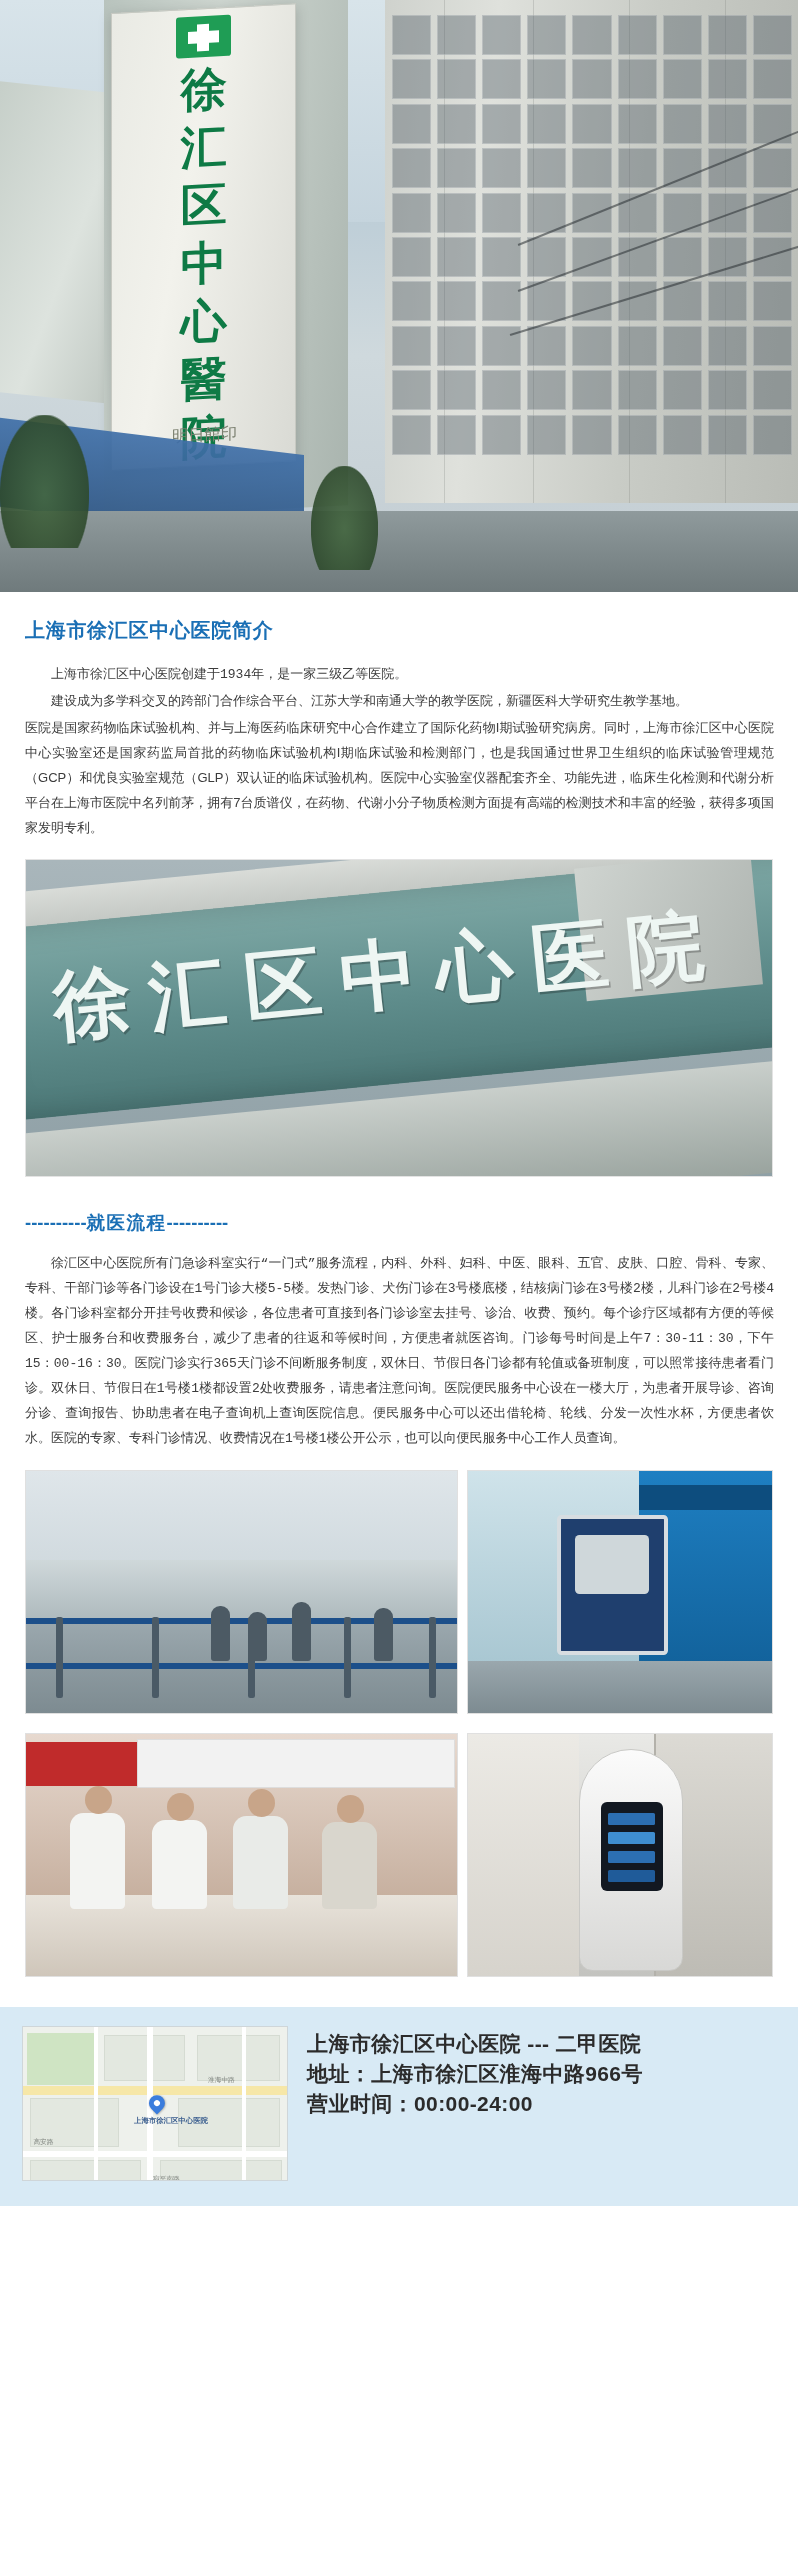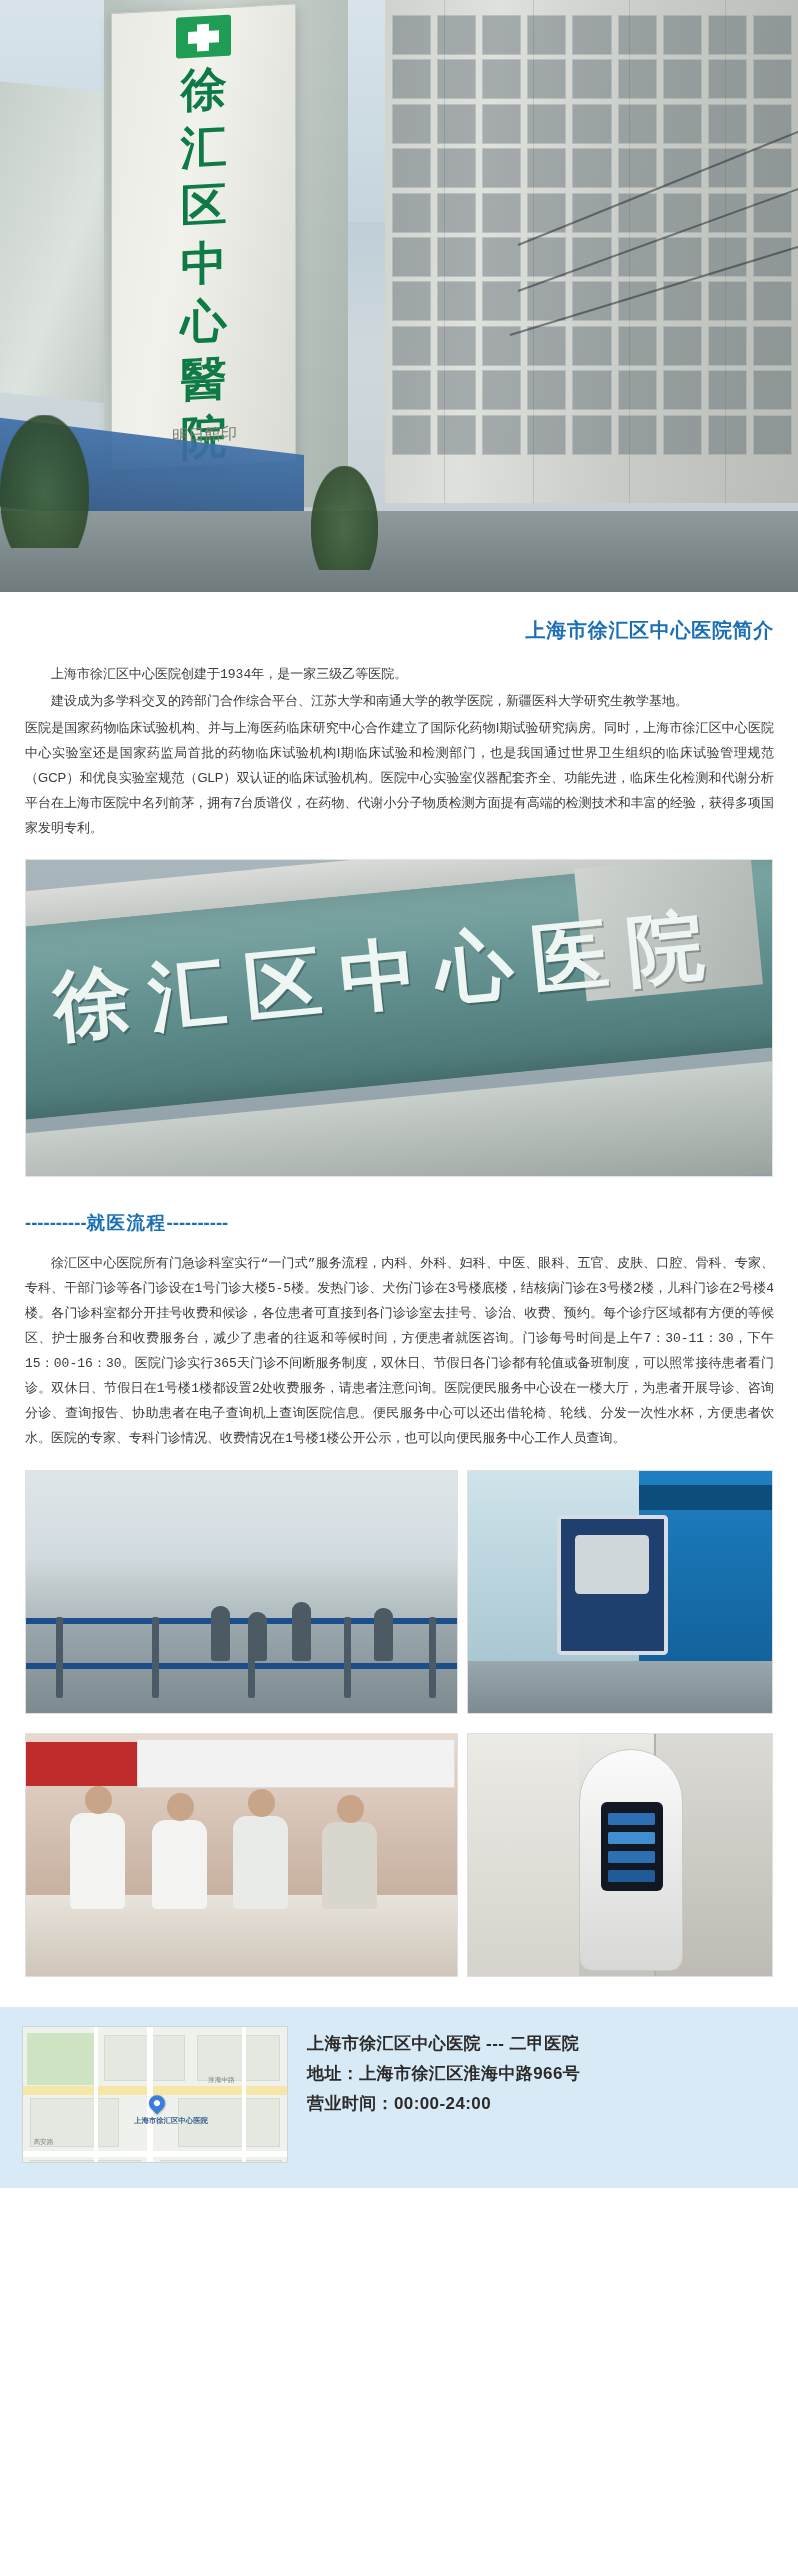--- a/index.html
+++ b/index.html
@@ -99,21 +99,21 @@
   }
   .tree {
     position: absolute; bottom: 44px; width: 89px; height: 133px;
     background: radial-gradient(ellipse at 50% 60%, #43663f 0%, #2e4a2c 70%, rgba(46,74,44,0) 72%);
     opacity: .9;
   }
 
   
   .section { padding: 0 25px; }
   h1.title {
-    text-align: right;
+    text-align: left;
     color: #1a6fb5;
     font-size: 20px;
     font-weight: bold;
     margin: 25px 0 18px 0;
     letter-spacing: 0.7px;
   }
   p.body {
     font-size: 13px;
     line-height: 25px;
     color: #3b3b3b;
@@ -217,39 +217,39 @@
   
   .footer {
     margin: 30px 0 0 0;
     background: #d8eaf5;
     padding: 19px 22px 25px 22px;
     display: flex;
     gap: 19px;
     align-items: flex-start;
   }
   .map {
-    width: 266px; height: 137px; position: relative; overflow: hidden;
+    width: 266px; height: 155px; position: relative; overflow: hidden;
     background: #eef1ec; border: 0.7px solid #cfd6d9;
   }
   .map .blk { position: absolute; background: #e3e8e0; border: 0.7px solid #d5dbd2; }
   .map .road { position: absolute; background: #ffffff; }
   .map .road.major { background: #f6e7a8; }
   .map .green { position: absolute; background: #cfe4c3; }
   .map .pin {
     position: absolute; left: 126px; top: 68px; width: 16.3px; height: 16.3px;
     background: #3b7ddd; border-radius: 50% 50% 50% 0; transform: rotate(-45deg);
     box-shadow: 0 0.7px 2.2px rgba(0,0,0,.35);
   }
   .map .pin::after { content: ""; position: absolute; left: 5.2px; top: 5.2px; width: 6px; height: 6px; background: #fff; border-radius: 50%; }
   .map .maplabel { position: absolute; font-size: 6.7px; color: #7a7f7a; white-space: nowrap; }
   .map .maplabel.hosp { left: 111px; top: 89px; font-size: 7.4px; color: #3b5e8f; font-weight: bold; }
 
   .info { flex: 1; padding-top: 3px; }
   .info .line {
-    font-size: 17px;
+    font-size: 21px;
     line-height: 30px;
     color: #2b2b2b;
     font-weight: bold;
     letter-spacing: 0.4px;
   }
   .info .line.small { font-weight: bold; }
 </style>
 </head>
 <body>
 

